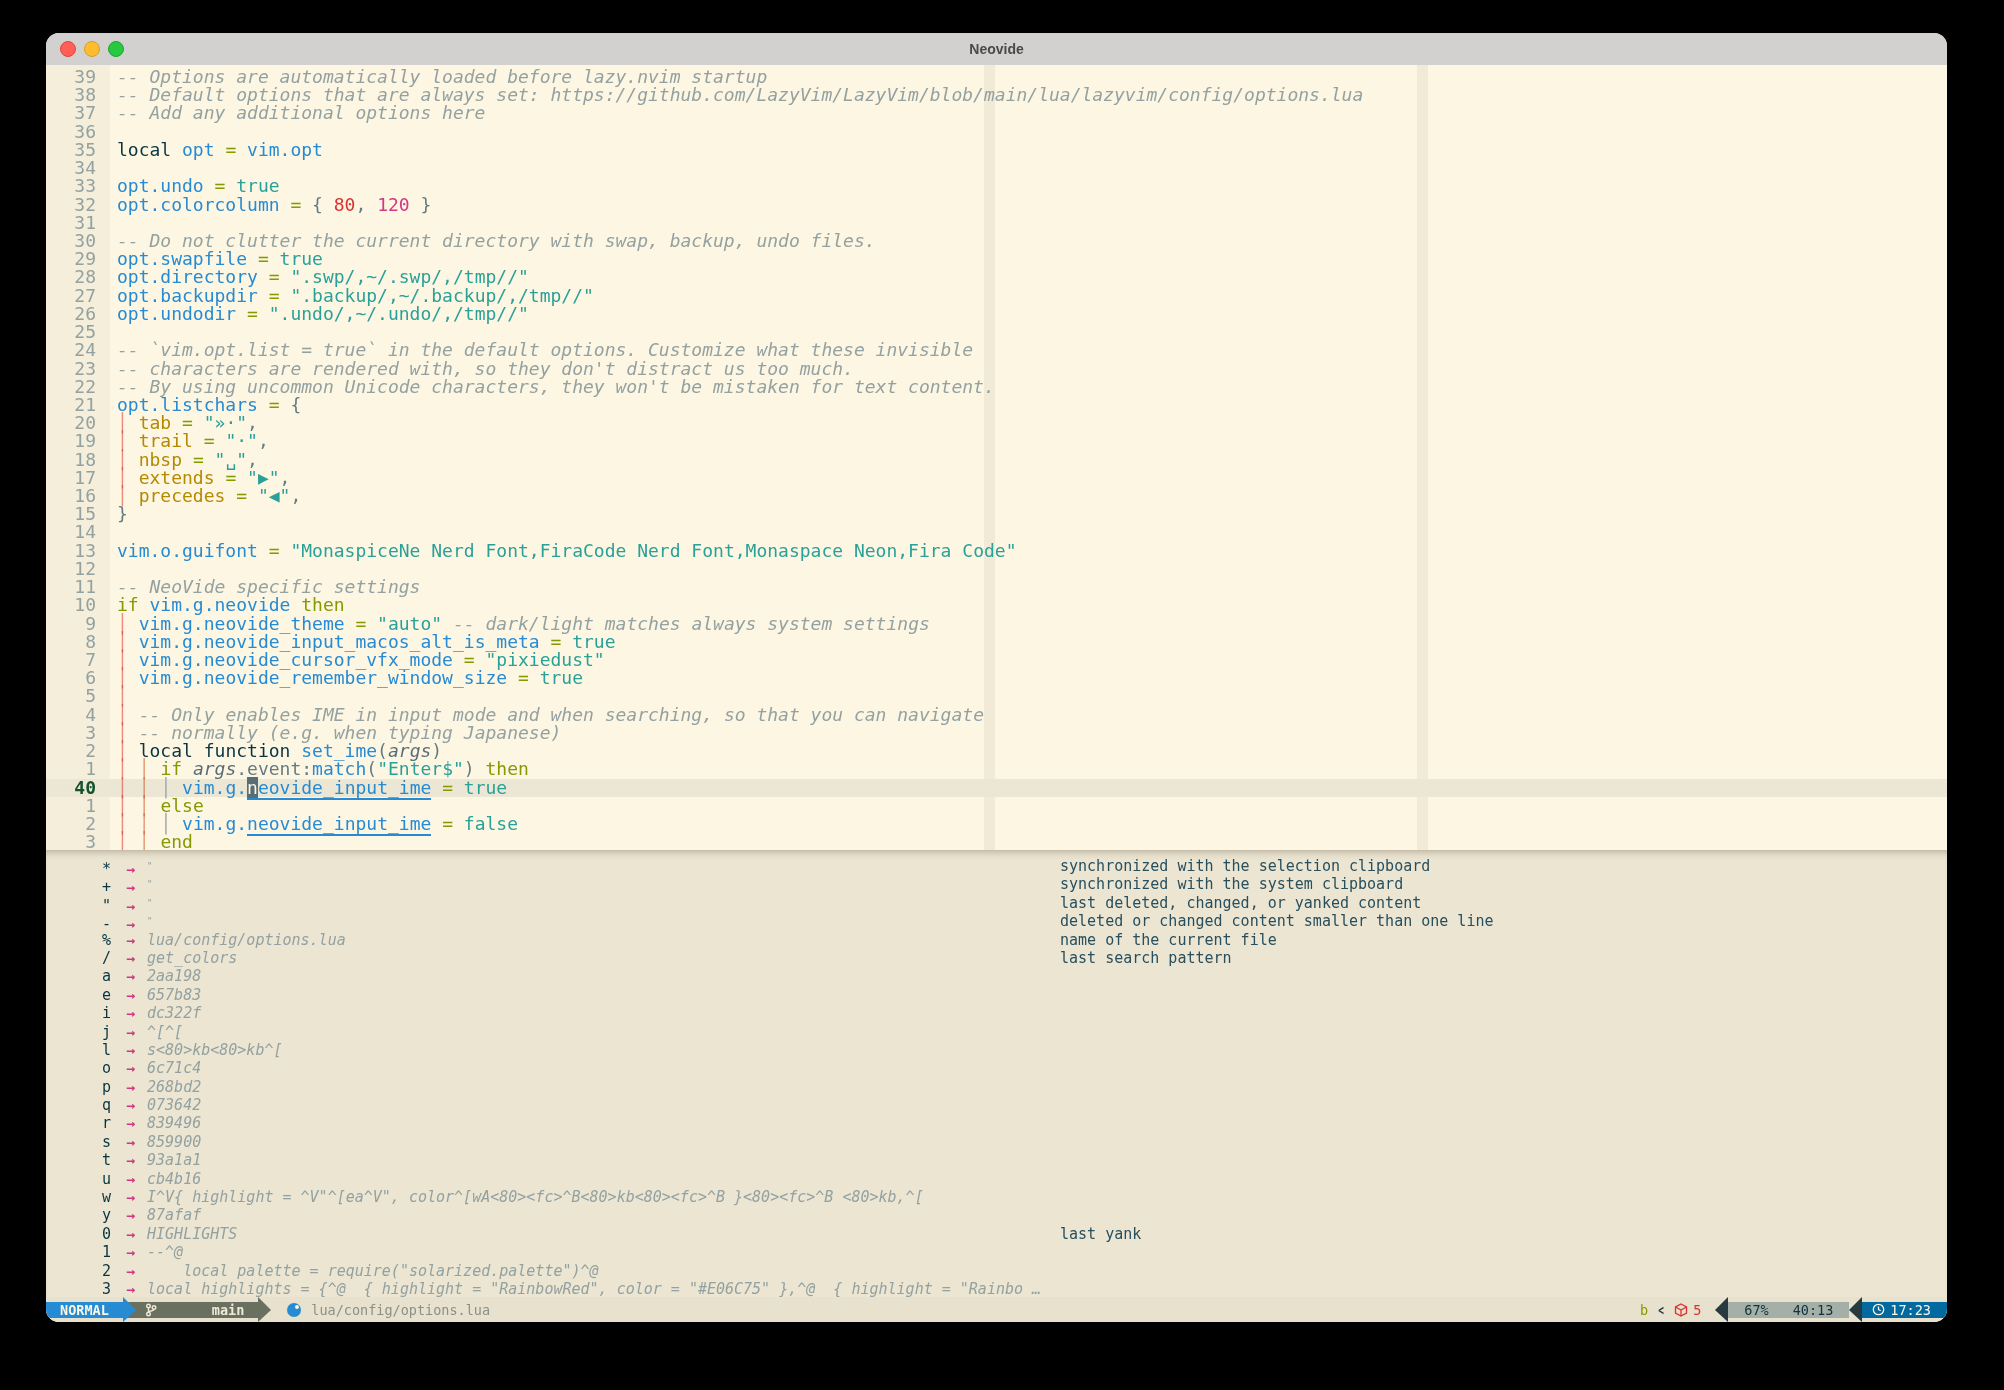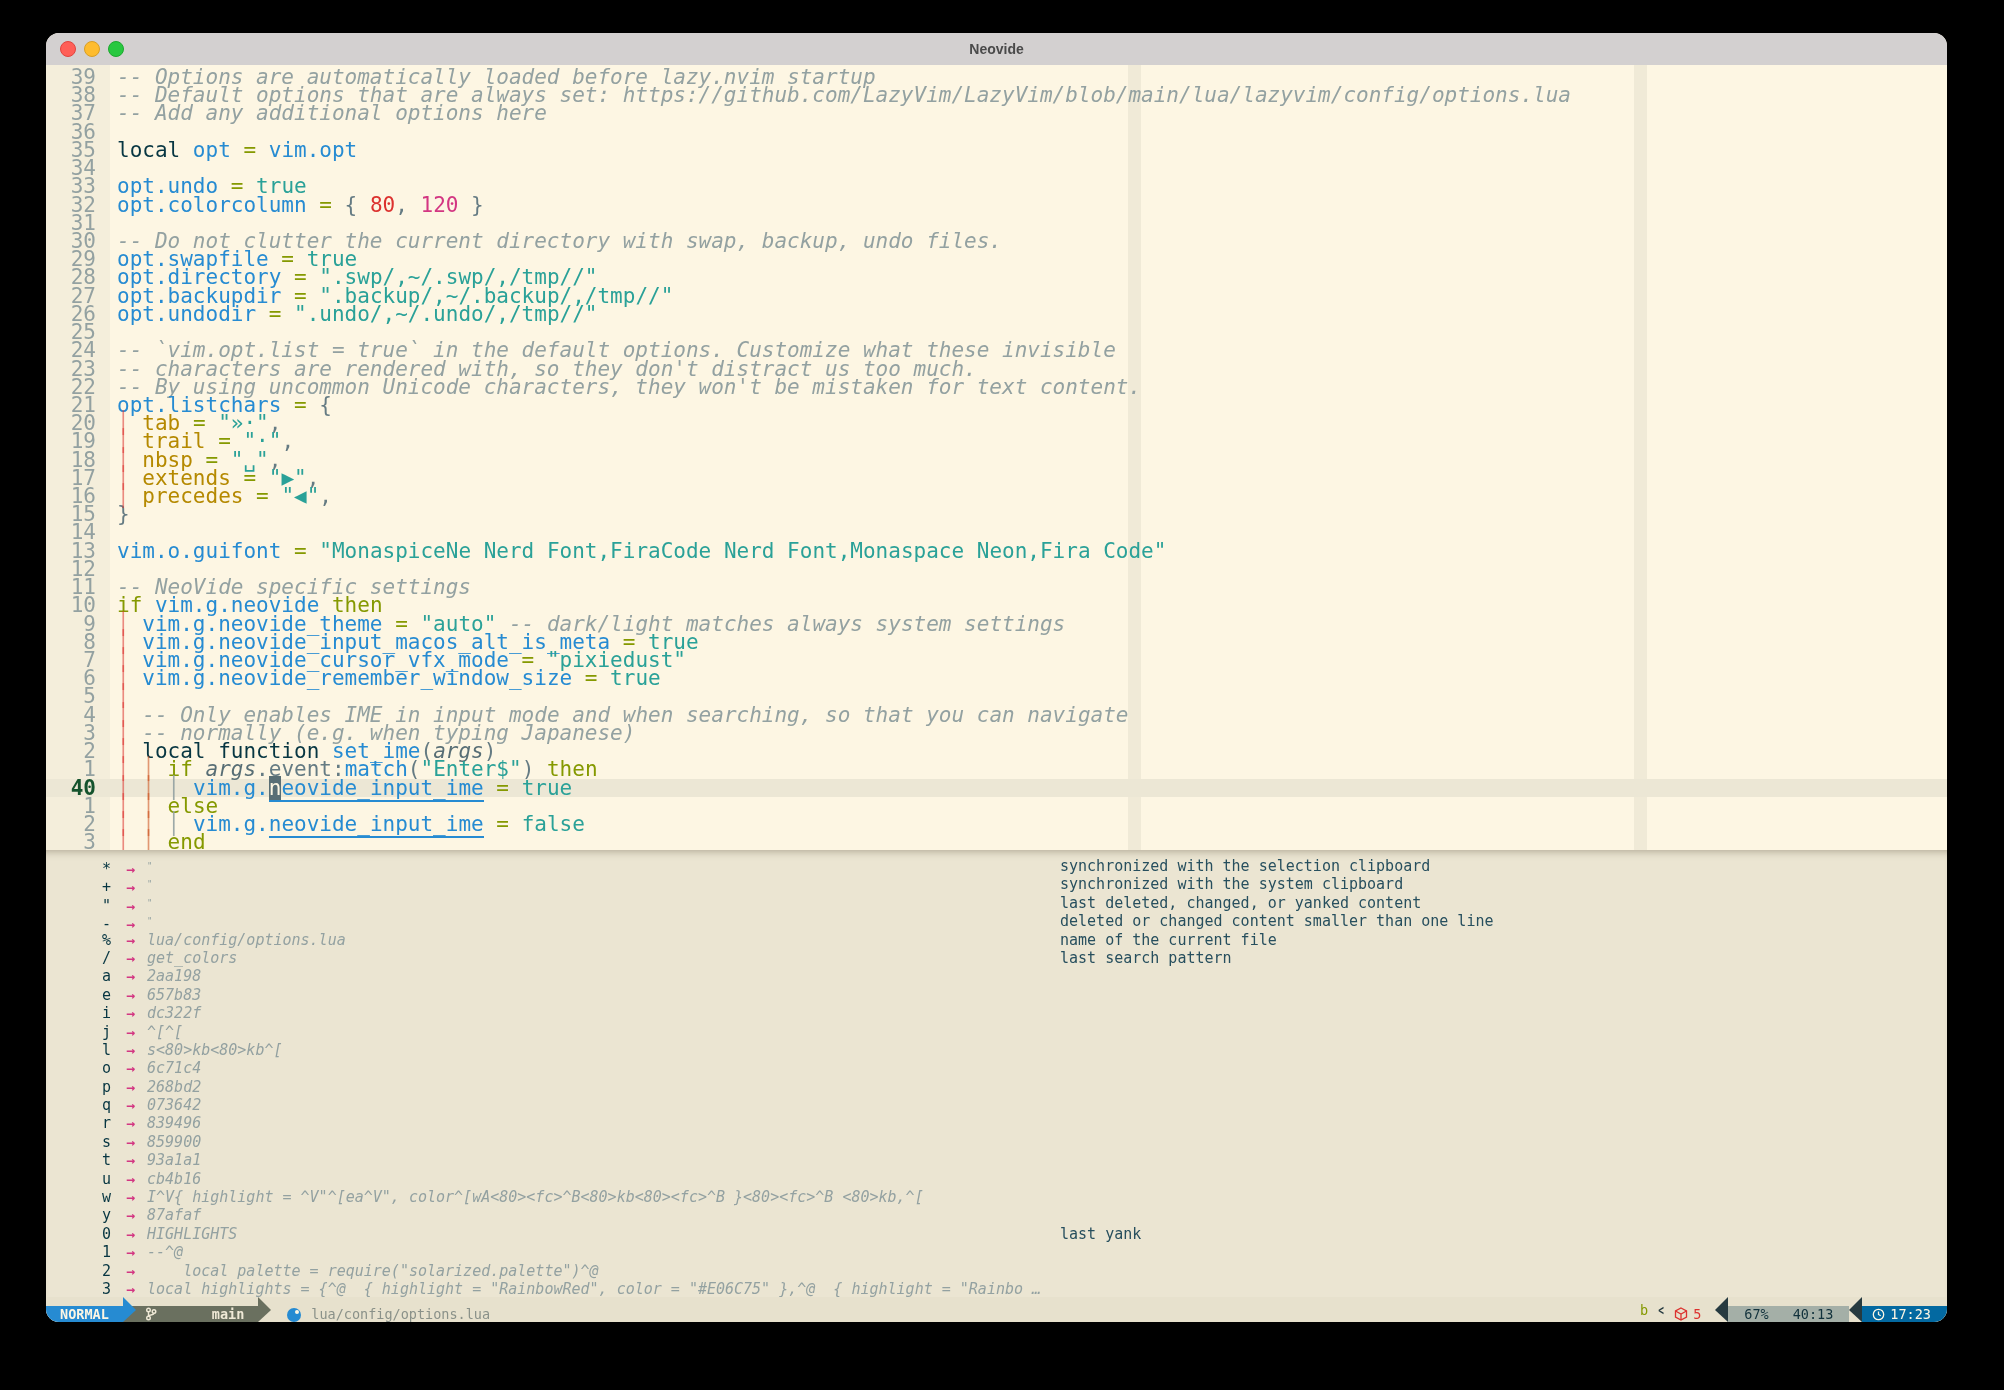--- a/index.html
+++ b/index.html
@@ -7,21 +7,21 @@
   #window{position:absolute;left:46px;top:33px;width:1901px;height:1289px;border-radius:13px;overflow:hidden;background:#FDF6E3;}
   
   #titlebar{position:absolute;left:0;top:0;right:0;height:32px;background:#D3D0D0;border-bottom:1px solid #BDBABA;}
   .tl{position:absolute;top:8px;width:16px;height:16px;border-radius:50%;}
   #tl-close{left:14px;background:#FF5F57;border:1px solid #E0443E;box-sizing:border-box;}
   #tl-min{left:38px;background:#FEBC2E;border:1px solid #D89E24;box-sizing:border-box;}
   #tl-zoom{left:62px;background:#28C840;border:1px solid #1DA82F;box-sizing:border-box;}
   #title{position:absolute;left:0;right:0;top:0;height:32px;line-height:32px;text-align:center;
          font-family:"Liberation Sans",sans-serif;font-weight:bold;font-size:14px;color:#4A4A4A;}
   
-  #editor{position:absolute;left:0;top:32px;right:0;height:785px;background:#FDF6E3;overflow:hidden;font-size:21px;line-height:18.23px;}
+  #editor{position:absolute;left:0;top:32px;right:0;height:785px;background:#FDF6E3;overflow:hidden;font-size:18px;line-height:18.23px;}
   #gutter-strip{position:absolute;left:0;top:0;bottom:0;width:64px;background:#F4EEDB;}
   .colorcol{position:absolute;top:0;bottom:0;width:1ch;background:#F0EAD7;}
   #colorcol-80{left:calc(71px + 80ch);}
   #colorcol-120{left:calc(71px + 120ch);}
   #code-lines{position:relative;padding-top:3px;}
   .line{height:18.23px;white-space:pre;}
   .line.current{background:#ECE7D5;}
   .lnum{display:inline-block;width:50px;text-align:right;color:#93A1A1;}
   .line.current .lnum{color:#14532d;font-weight:bold;text-align:right;}
   .ltext{margin-left:21px;white-space:pre;}
@@ -44,21 +44,21 @@
   
   #registers{position:absolute;left:0;top:817px;right:0;height:447px;background:#EBE5D2;
              box-shadow:inset 0 8px 9px -7px rgba(90,80,60,.45);font-size:15px;line-height:18.4px;padding-top:7px;box-sizing:border-box;}
   .reg-row{position:relative;height:18.4px;white-space:pre;}
   .rname{display:inline-block;margin-left:56px;width:15px;color:#073642;}
   .rarrow{display:inline-block;margin:0 12px 0 9px;color:#D33682;font-weight:bold;transform:scaleY(.9);}
   .rval{color:#93A1A1;font-style:italic;}
   .rval.tiny{font-size:9px;vertical-align:5px;letter-spacing:1px;}
   .rdesc{position:absolute;left:1014px;top:0;color:#274F5E;}
   
-  #statusbar{position:absolute;left:0;right:0;bottom:0;height:25px;background:#E7E1CD;display:flex;align-items:flex-end;font-size:13.5px;}
+  #statusbar{position:absolute;left:0;right:0;bottom:0;height:25px;background:#E7E1CD;display:flex;align-items:center;font-size:13.5px;}
   .seg{display:flex;align-items:center;}
   #seg-mode{background:#268BD2;color:#FCF6E4;font-weight:bold;padding:0 14px;}
   .tri-r{width:0;height:0;border-top:13px solid transparent;border-bottom:12px solid transparent;border-left:13px solid;}
   .tri-l{width:0;height:0;border-top:13px solid transparent;border-bottom:12px solid transparent;border-right:13px solid;}
   #tri-mode{border-left-color:#268BD2;margin-right:-13px;position:relative;z-index:2;}
   #seg-branch{background:#6A705F;color:#EFE9D6;padding:0 14px 0 22px;font-weight:bold;gap:48px;}
   #tri-branch{border-left-color:#6A705F;}
   #branch-icon{margin-right:7px;display:inline-flex;}
   #lua-icon{width:14px;height:14px;border-radius:50%;background:#268BD2;position:relative;margin-left:16px;}
   #lua-icon::after{content:"";position:absolute;right:2px;top:2px;width:4px;height:4px;border-radius:50%;background:#FDF6E3;}

